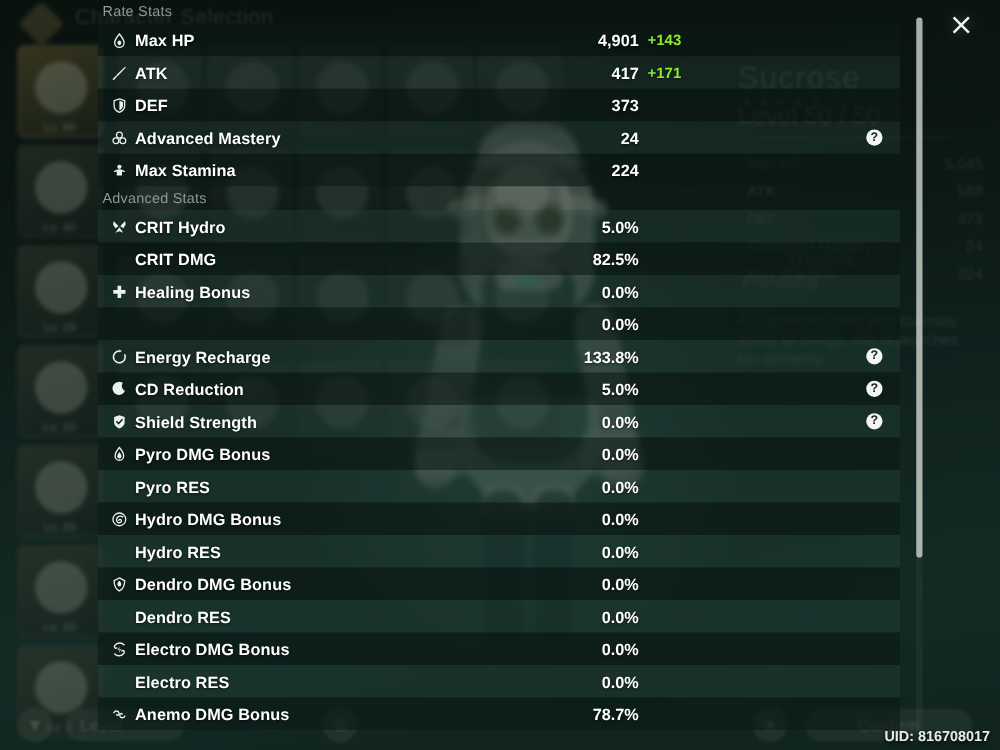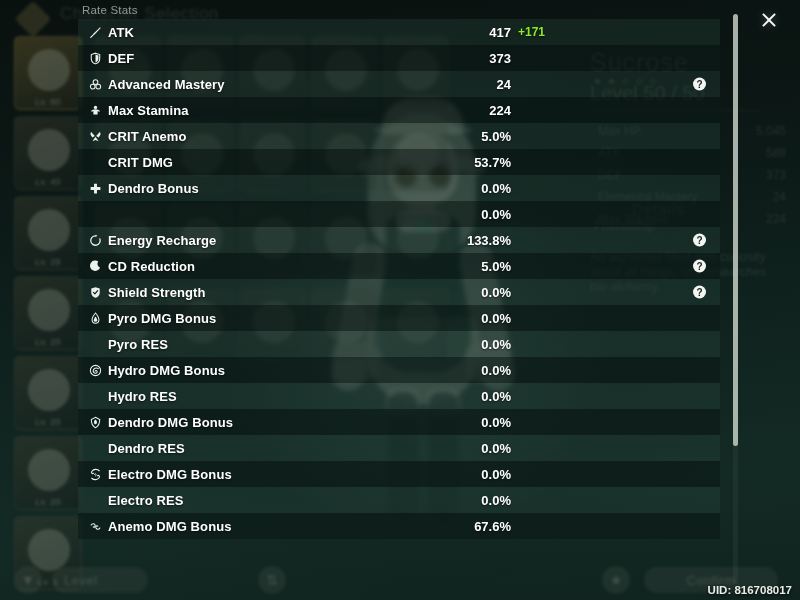--- a/index.html
+++ b/index.html
@@ -328,20 +328,33 @@
     <div class="bb-circle" style="left:258px;">⇅</div>
     <div class="bb-circle" style="left:602px;">★</div>
     <div class="bb-pill" style="left:644px; width:134px; justify-content:center;">Confirm</div>
   </div>
 </div>
 
 <div id="scrim"></div>
 
 <div id="stat-panel">
     <div class="sect-head">Rate Stats</div>
+    <div class="stat-row odd">
+      <div class="row-icon">
+        <svg width="13" height="13" viewBox="0 0 16 16">
+          <path d="M8 1.5 C8 1.5 3.4 7 3.4 10 a4.6 4.6 0 0 0 9.2 0 C12.6 7 8 1.5 8 1.5 Z" fill="none" stroke="#e9f2eb" stroke-width="1.3"></path>
+          <ellipse cx="8" cy="10.2" rx="1.9" ry="2.4" fill="#e9f2eb"></ellipse>
+        </svg>
+      </div>
+      <div class="row-label">Max HP</div>
+      <div class="row-spacer"></div>
+      <div class="row-value">4,901</div>
+      <div class="row-bonus">+143</div>
+      <div style="width: 168px;"></div>
+    </div>
     <div class="stat-row even">
       <div class="row-icon">
         <svg width="13" height="13" viewBox="0 0 16 16">
           <path d="M13.6 1.6 L14.4 2.4 L6.6 10.7 L4.3 11.9 L5.4 9.5 Z" fill="#e9f2eb"></path>
           <path d="M4.6 11.6 L2.2 14" stroke="#e9f2eb" stroke-width="1.5" stroke-linecap="round"></path>
         </svg>
       </div>
       <div class="row-label">ATK</div>
       <div class="row-spacer"></div>
       <div class="row-value">417</div>
@@ -382,47 +395,48 @@
           <circle cx="8" cy="4.2" r="2.1" fill="#e9f2eb"></circle>
           <path d="M8 6.6 C5.6 6.6 3.4 7.6 2.2 9 C3.4 9.5 4.6 9.3 5.4 8.6 L5.4 12.8 L10.6 12.8 L10.6 8.6 C11.4 9.3 12.6 9.5 13.8 9 C12.6 7.6 10.4 6.6 8 6.6 Z" fill="#e9f2eb"></path>
         </svg>
       </div>
       <div class="row-label">Max Stamina</div>
       <div class="row-spacer"></div>
       <div class="row-value">224</div>
       <div class="row-bonus empty"></div>
       <div style="width: 168px;"></div>
     </div>
+    <div class="sect-head">Advanced Stats</div>
     <div class="stat-row even">
       <div class="row-icon">
         <svg width="13" height="13" viewBox="0 0 16 16">
           <path d="M2.4 2.2 L7.2 7.4 L4.1 9.3 L1.8 5.6 Z M13.6 2.2 L8.8 7.4 L11.9 9.3 L14.2 5.6 Z M8 8.4 L11.8 13.8 L8 12.2 L4.2 13.8 Z" fill="#e9f2eb"></path>
         </svg>
       </div>
-      <div class="row-label">CRIT Anemo</div>
+      <div class="row-label">CRIT Hydro</div>
       <div class="row-spacer"></div>
       <div class="row-value">5.0%</div>
       <div class="row-bonus empty"></div>
       <div style="width: 168px;"></div>
     </div>
     <div class="stat-row odd">
       <div class="row-icon"></div>
       <div class="row-label">CRIT DMG</div>
       <div class="row-spacer"></div>
-      <div class="row-value">53.7%</div>
+      <div class="row-value">82.5%</div>
       <div class="row-bonus empty"></div>
       <div style="width: 168px;"></div>
     </div>
     <div class="stat-row even">
       <div class="row-icon">
         <svg width="13" height="13" viewBox="0 0 16 16">
           <path d="M6.2 2 H9.8 V6.2 H14 V9.8 H9.8 V14 H6.2 V9.8 H2 V6.2 H6.2 Z" fill="#e9f2eb"></path>
         </svg>
       </div>
-      <div class="row-label">Dendro Bonus</div>
+      <div class="row-label">Healing Bonus</div>
       <div class="row-spacer"></div>
       <div class="row-value">0.0%</div>
       <div class="row-bonus empty"></div>
       <div style="width: 168px;"></div>
     </div>
     <div class="stat-row odd">
       <div class="row-icon"></div>
       <div class="row-spacer"></div>
       <div class="row-value">0.0%</div>
       <div class="row-bonus empty"></div>
@@ -556,21 +570,21 @@
     </div>
     <div class="stat-row odd">
       <div class="row-icon">
         <svg width="13" height="13" viewBox="0 0 16 16">
           <path d="M2.6 6.2 C4 4 7 4.2 7.6 6.6 8 8.4 6.2 9.4 5.2 8.4" fill="none" stroke="#e9f2eb" stroke-width="1.35" stroke-linecap="round"></path>
           <path d="M13.4 9.8 C12 12 9 11.8 8.4 9.4 8 7.6 9.8 6.6 10.8 7.6" fill="none" stroke="#e9f2eb" stroke-width="1.35" stroke-linecap="round"></path>
         </svg>
       </div>
       <div class="row-label">Anemo DMG Bonus</div>
       <div class="row-spacer"></div>
-      <div class="row-value">67.6%</div>
+      <div class="row-value">78.7%</div>
       <div class="row-bonus empty"></div>
       <div style="width: 168px;"></div>
     </div>
   </div>
 
 <div id="scrollbar">
   <div id="scroll-thumb"></div>
 </div>
 
 <div id="close-btn">

